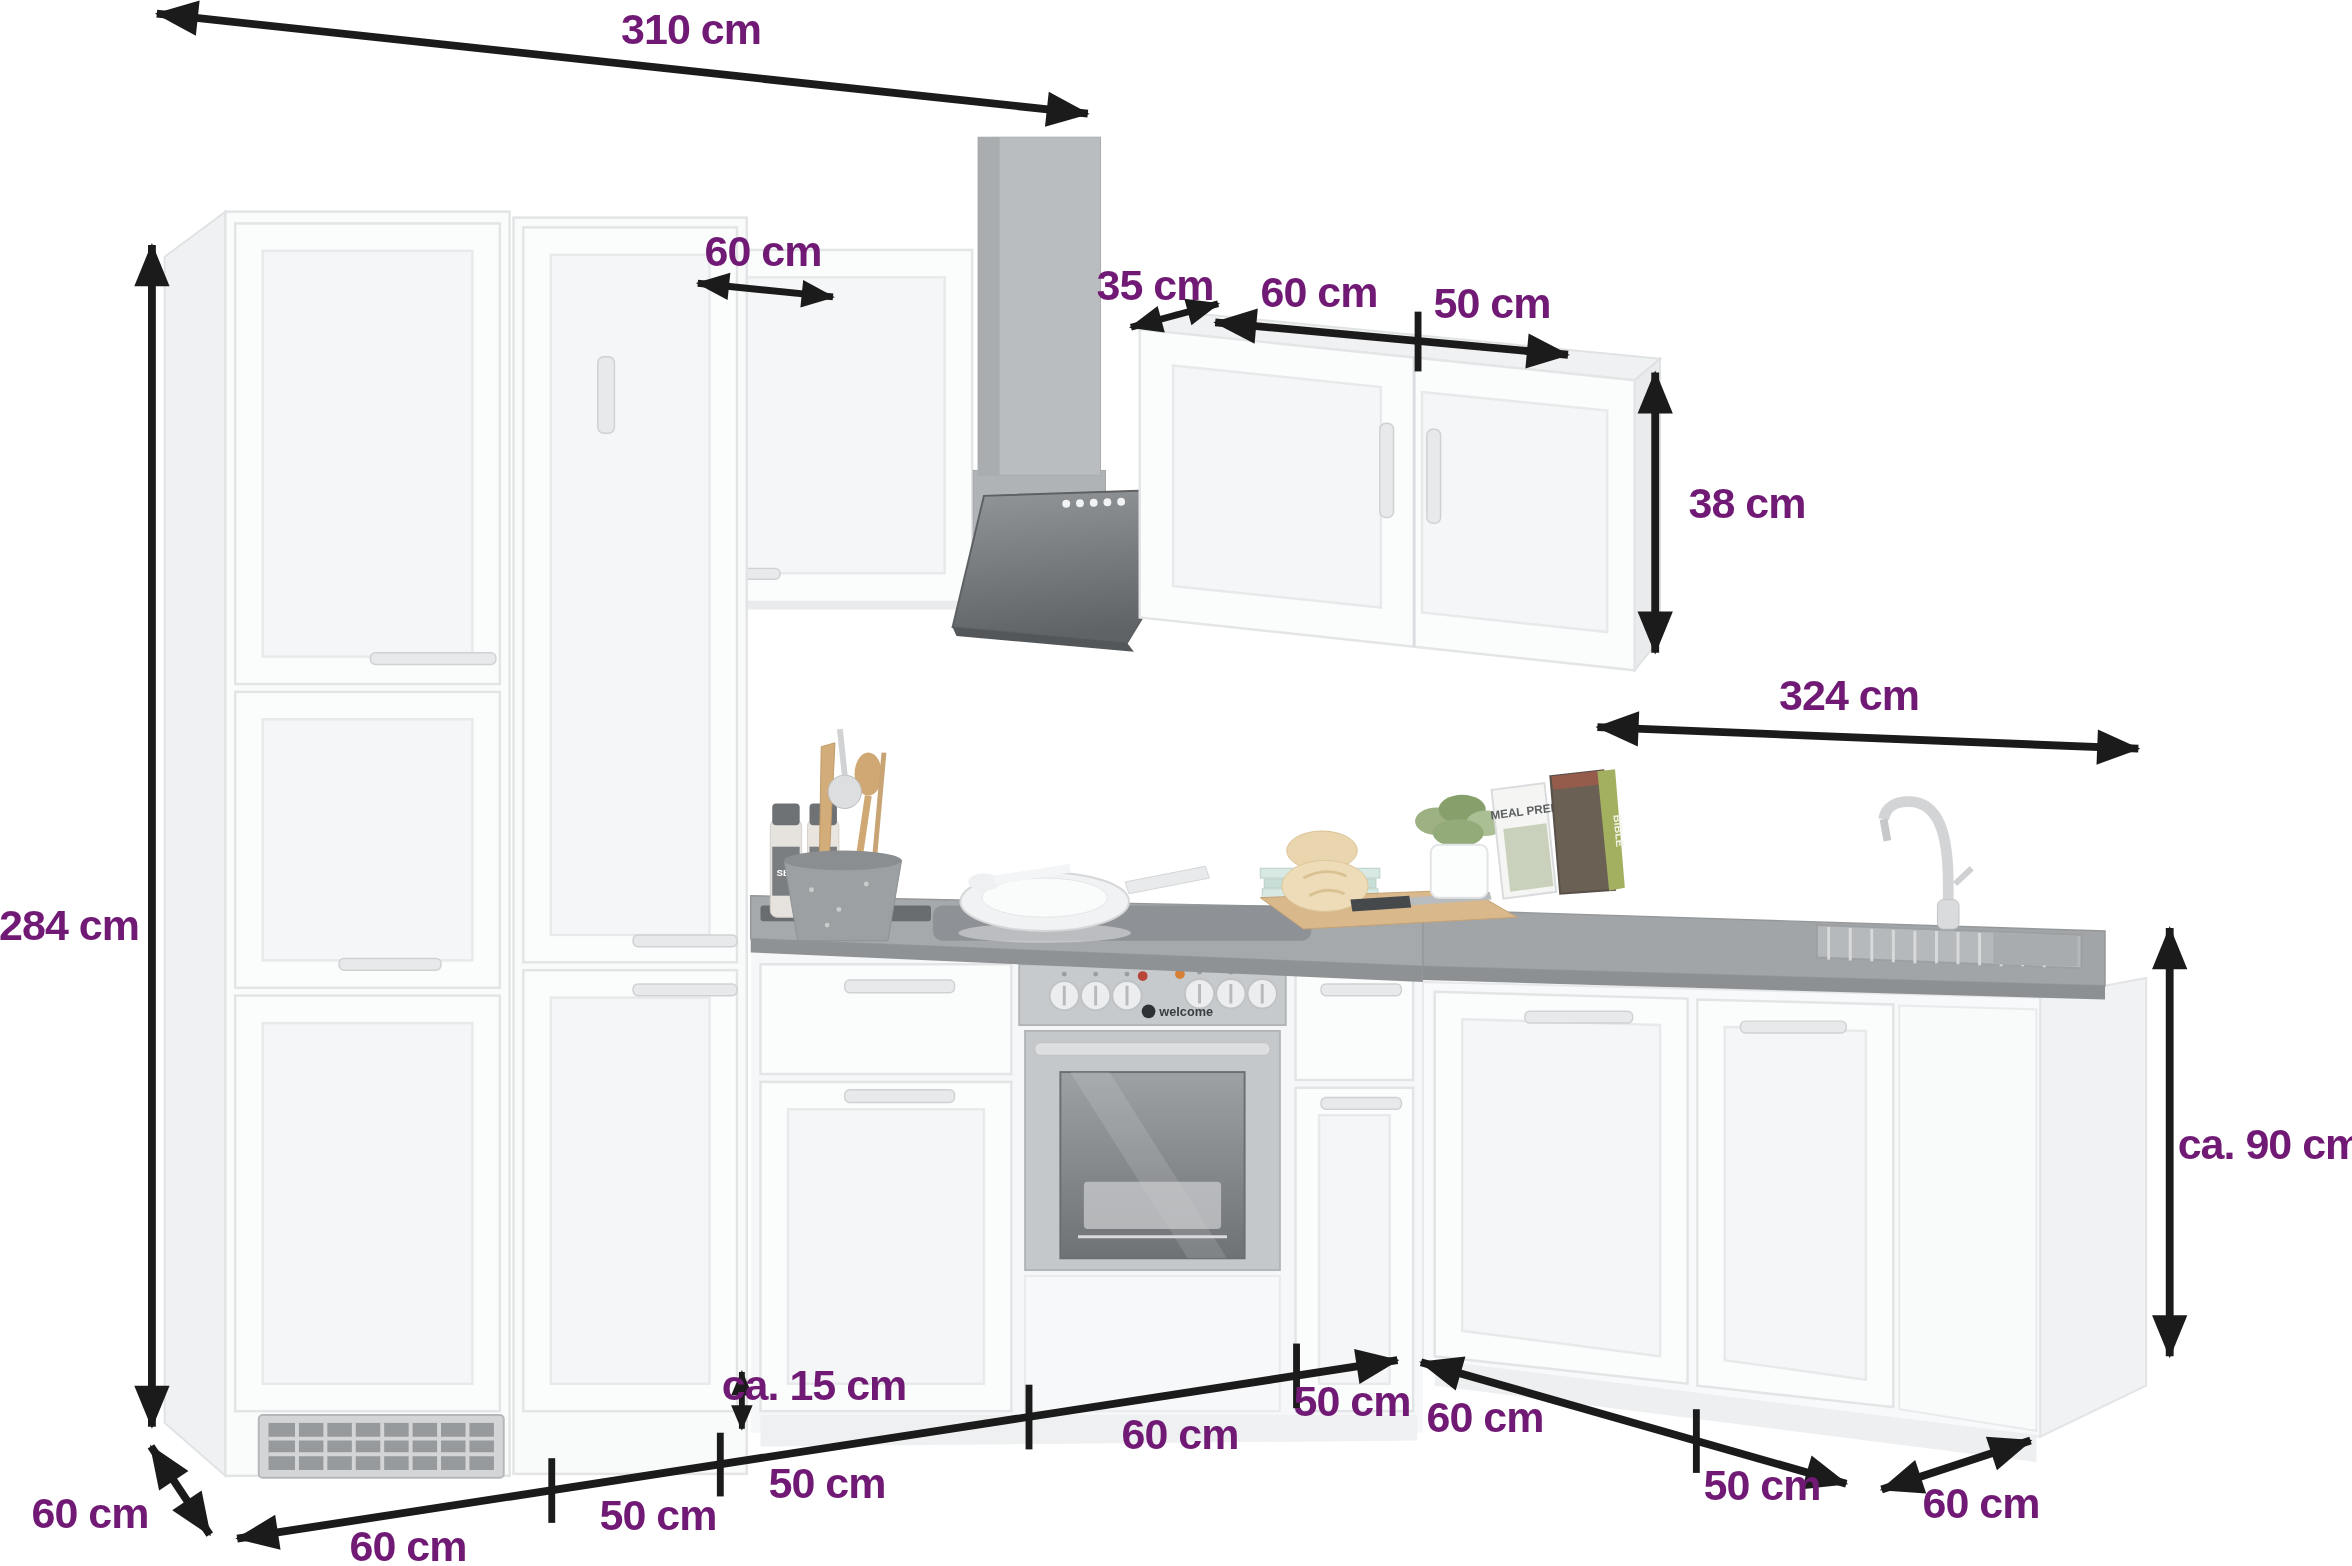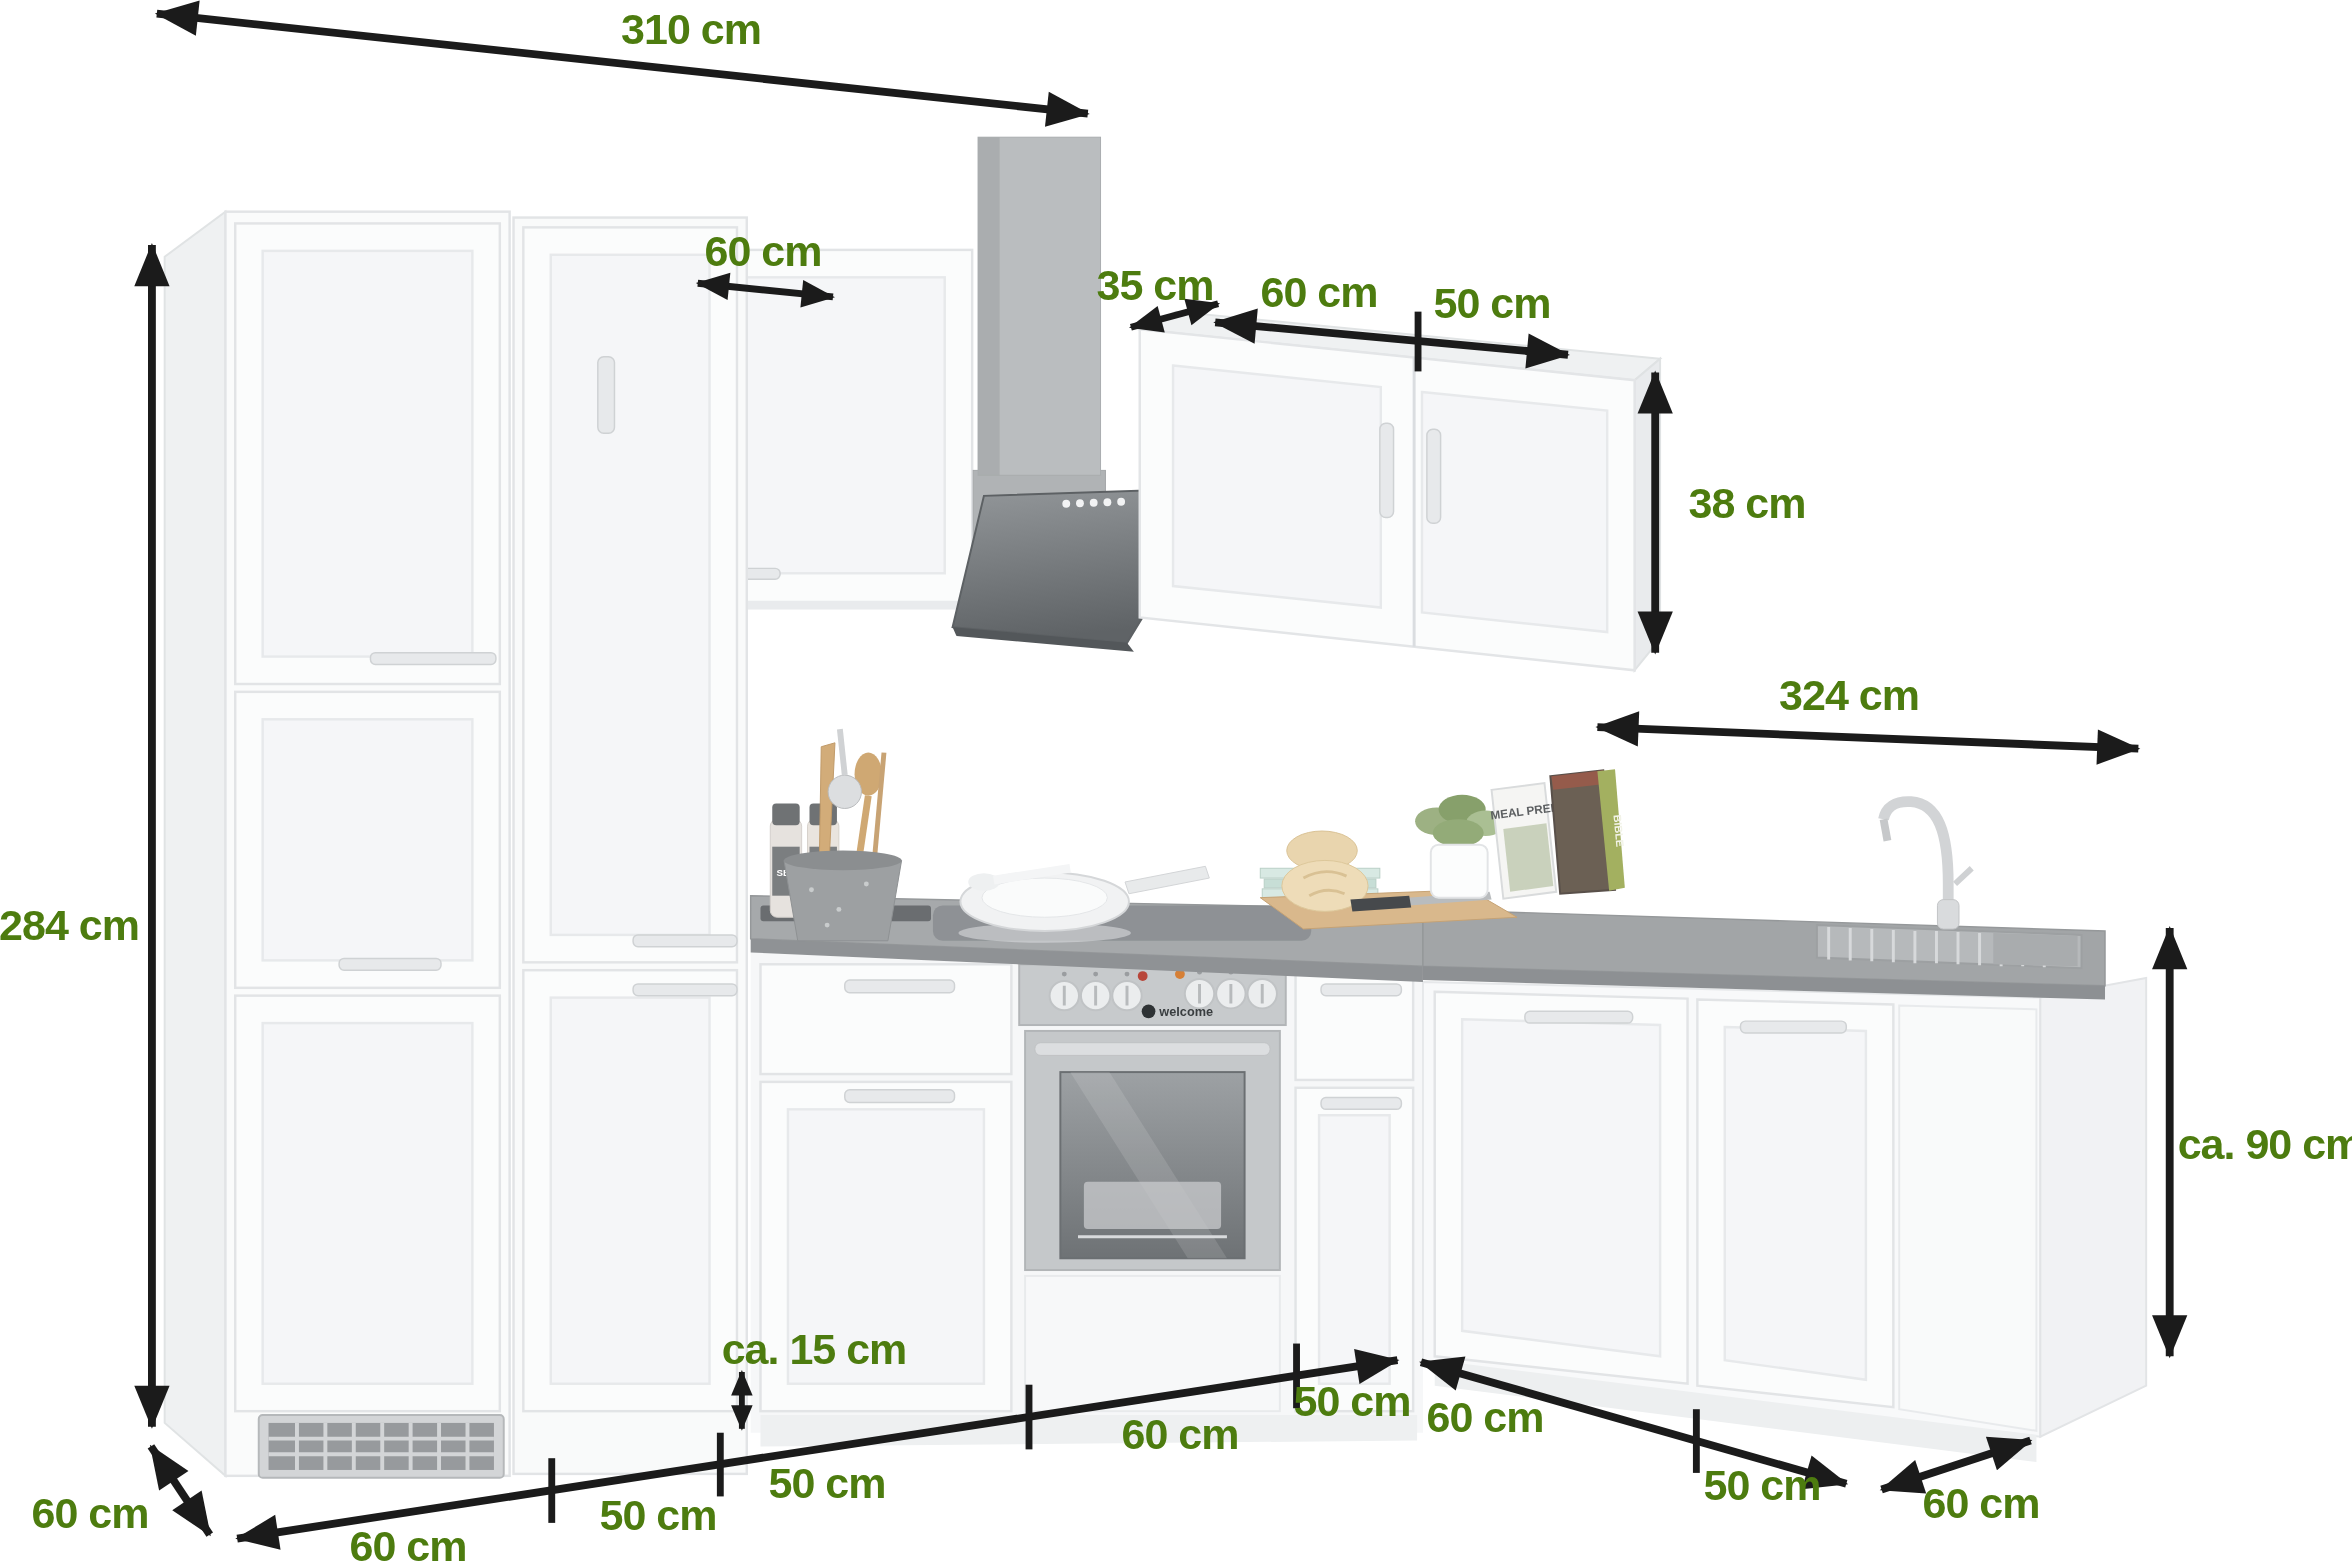--- a/index.html
+++ b/index.html
@@ -1,19 +1,19 @@
 <!DOCTYPE html>
 <html><head>
 <meta charset="utf-8">
 <style>
   html,body{margin:0;padding:0;background:#fff;}
   #stage{position:relative;width:2352px;height:1566px;background:#ffffff;overflow:hidden;
          font-family:"Liberation Sans",sans-serif;}
   #scene{position:absolute;left:0;top:0;width:2352px;height:1566px;}
-  .dim{position:absolute;font:700 43px/1 "Liberation Sans",sans-serif;color:#4d7c0f;
+  .dim{position:absolute;font:700 43px/1 "Liberation Sans",sans-serif;color:#701a75;
        transform:translateX(-50%);white-space:nowrap;letter-spacing:-1px;text-align:center;}
   .door{fill:#fbfcfc;stroke:#e2e4e6;stroke-width:2.5;}
   .doorin{fill:#f5f6f8;stroke:#e7e9eb;stroke-width:2.5;}
   .hdl{fill:#e7e9eb;stroke:#cfd2d4;stroke-width:1.5;}
   .dimline{stroke:#1b1b1b;fill:none;}
   .tick{stroke:#1b1b1b;stroke-width:7;}
 </style>
 </head>
 <body>
 
@@ -283,21 +283,21 @@
 
 <div class="dim" style="left:691px;top:7.8px">310 cm</div>
 <div class="dim" style="left:69px;top:904px">284 cm</div>
 <div class="dim" style="left:763px;top:230px">60 cm</div>
 <div class="dim" style="left:1155px;top:264px">35 cm</div>
 <div class="dim" style="left:1319px;top:271px">60 cm</div>
 <div class="dim" style="left:1492px;top:282px">50 cm</div>
 <div class="dim" style="left:1747px;top:482px">38 cm</div>
 <div class="dim" style="left:1849px;top:674px">324 cm</div>
 <div class="dim" style="left:2270px;top:1123px">ca. 90 cm</div>
-<div class="dim" style="left:814px;top:1328px">ca. 15 cm</div>
+<div class="dim" style="left:814px;top:1364px">ca. 15 cm</div>
 <div class="dim" style="left:90px;top:1492px">60 cm</div>
 <div class="dim" style="left:408px;top:1525px">60 cm</div>
 <div class="dim" style="left:658px;top:1494px">50 cm</div>
 <div class="dim" style="left:827px;top:1462px">50 cm</div>
 <div class="dim" style="left:1180px;top:1413px">60 cm</div>
 <div class="dim" style="left:1352px;top:1380px">50 cm</div>
 <div class="dim" style="left:1485px;top:1396px">60 cm</div>
 <div class="dim" style="left:1762px;top:1464px">50 cm</div>
 <div class="dim" style="left:1981px;top:1482px">60 cm</div>
 

